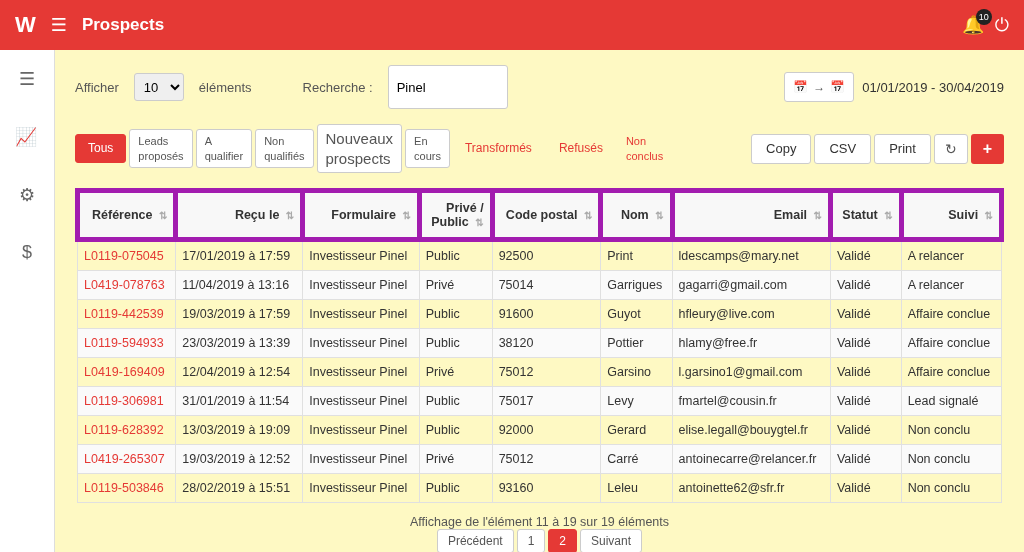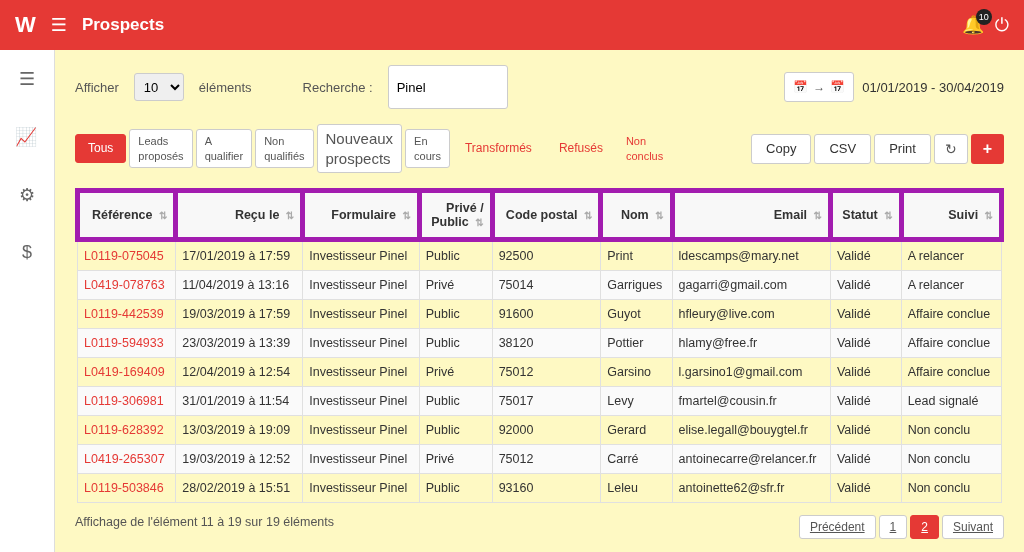--- a/index.html
+++ b/index.html
@@ -188,36 +188,36 @@
       border: 1px solid #e0e0e0;
       padding: 7px 6px;
       color: #333;
     }
     .data-table tr:nth-child(even) td { background: #fafafa; }
     .ref-link { color: #e53935; text-decoration: none; cursor: pointer; }
 
     
     .pagination-row {
       display: flex;
-      align-items: flex-start;
+      align-items: center;
       justify-content: space-between;
       margin-top: 12px;
       font-size: 12.5px;
+      flex-direction: column;
     }
     .pagination-info { color: #555; }
     .pagination-controls { display: flex; gap: 3px; align-items: center; }
     .page-btn {
       padding: 4px 10px;
       border: 1px solid #ccc;
       border-radius: 3px;
       background: white;
       cursor: pointer;
       font-size: 12px;
       color: #555;
-      text-decoration: underline;
     }
     .page-btn.active {
       background: #e53935;
       color: white;
       border-color: #e53935;
     }
   </style>
 </head>
 <body>
 

